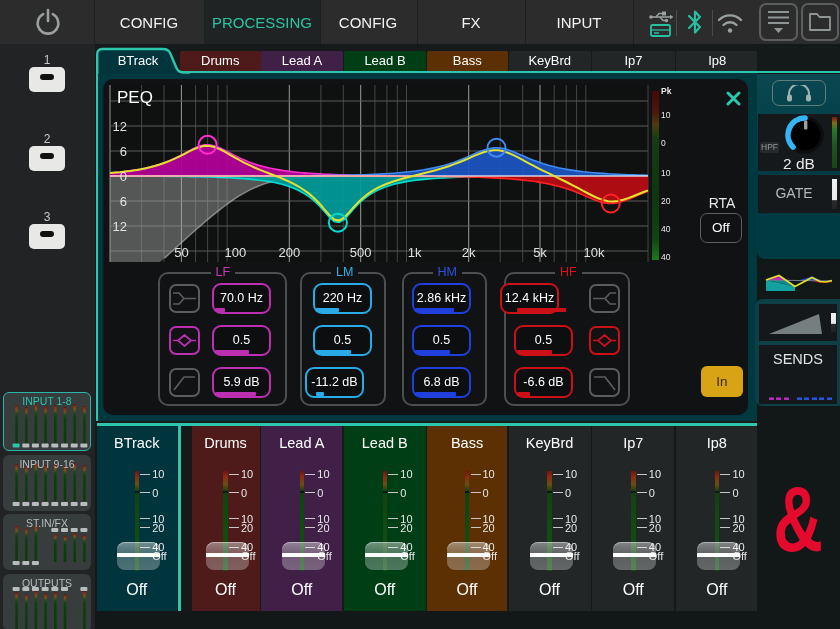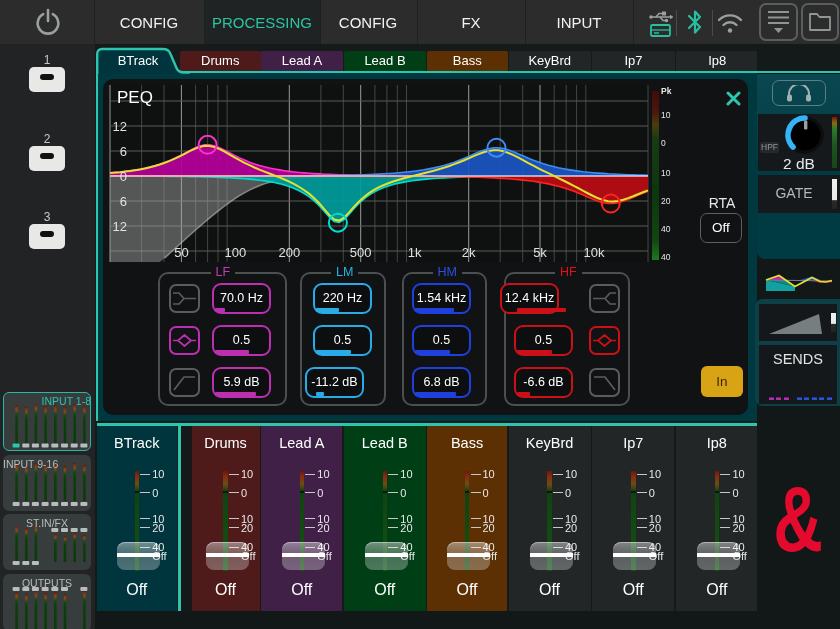--- a/index.html
+++ b/index.html
@@ -190,21 +190,21 @@
 <div class="vbox" style="left:212.0px;top:325.0px;border-color:#bb2fb0">0.5</div>
 <div class="vbar" style="left:215.0px;top:350.0px;width:33.8px;background:#bb2fb0"></div>
 <div class="vbox" style="left:212.0px;top:367.0px;border-color:#bb2fb0">5.9 dB</div>
 <div class="vbar" style="left:215.0px;top:392.0px;width:41.2px;background:#bb2fb0"></div>
 <div class="vbox" style="left:313.0px;top:283.0px;border-color:#29abe8">220 Hz</div>
 <div class="vbar" style="left:316.0px;top:308.0px;width:22.5px;background:#29abe8"></div>
 <div class="vbox" style="left:313.0px;top:325.0px;border-color:#29abe8">0.5</div>
 <div class="vbar" style="left:316.0px;top:350.0px;width:34.8px;background:#29abe8"></div>
 <div class="vbox" style="left:305px;top:367.0px;border-color:#29abe8">-11.2 dB</div>
 <div class="vbar" style="left:316.0px;top:392.0px;width:8.3px;background:#29abe8"></div>
-<div class="vbox" style="left:412.0px;top:283.0px;border-color:#2040dd">1.54 kHz</div>
+<div class="vbox" style="left:412.0px;top:283.0px;border-color:#2040dd">2.86 kHz</div>
 <div class="vbar" style="left:415.0px;top:308.0px;width:39.2px;background:#2040dd"></div>
 <div class="vbox" style="left:412.0px;top:325.0px;border-color:#2040dd">0.5</div>
 <div class="vbar" style="left:415.0px;top:350.0px;width:34.8px;background:#2040dd"></div>
 <div class="vbox" style="left:412.0px;top:367.0px;border-color:#2040dd">6.8 dB</div>
 <div class="vbar" style="left:415.0px;top:392.0px;width:40.7px;background:#2040dd"></div>
 <div class="vbox" style="left:500px;top:283.0px;border-color:#cc1018">12.4 kHz</div>
 <div class="vbar" style="left:517.0px;top:308.0px;width:49.0px;background:#cc1018"></div>
 <div class="vbox" style="left:514.0px;top:325.0px;border-color:#cc1018">0.5</div>
 <div class="vbar" style="left:517.0px;top:350.0px;width:34.8px;background:#cc1018"></div>
 <div class="vbox" style="left:514.0px;top:367.0px;border-color:#cc1018">-6.6 dB</div>
@@ -432,41 +432,41 @@
     <rect x="80.1" y="14.0" width="2.6" height="38.0" fill="url(#lg1)"></rect>
     <rect x="9.6" y="51.5" width="7" height="4" rx="1" fill="#2cc5ae"></rect>
     <rect x="19.3" y="51.5" width="7" height="4" rx="1" fill="#b8bcbc"></rect>
     <rect x="28.9" y="51.5" width="7" height="4" rx="1" fill="#b8bcbc"></rect>
     <rect x="38.6" y="51.5" width="7" height="4" rx="1" fill="#b8bcbc"></rect>
     <rect x="48.3" y="51.5" width="7" height="4" rx="1" fill="#b8bcbc"></rect>
     <rect x="58.0" y="51.5" width="7" height="4" rx="1" fill="#b8bcbc"></rect>
     <rect x="67.7" y="51.5" width="7" height="4" rx="1" fill="#b8bcbc"></rect>
     <rect x="77.4" y="51.5" width="7" height="4" rx="1" fill="#b8bcbc"></rect>
   </svg>
-<div class="abs" style="left:3px;top:395.0px;width:88px;text-align:right;color:#2cc5ae;font-size:10.5px">INPUT 1-8</div>
+<div class="abs" style="left:3px;top:395.0px;width:88px;text-align:center;color:#2cc5ae;font-size:10.5px">INPUT 1-8</div>
 <div class="abs" style="left:3px;top:455.0px;width:88px;height:56.0px;background:#373c3d;border-radius:6px;"></div>
 <svg class="abs" style="left:3px;top:455.0px" width="88" height="56" viewBox="0 0 88 56">
     <rect x="12.3" y="9.0" width="2.6" height="37.0" fill="url(#lg1)"></rect>
     <rect x="22.0" y="11.0" width="2.6" height="35.0" fill="url(#lg1)"></rect>
     <rect x="31.6" y="8.0" width="2.6" height="38.0" fill="url(#lg1)"></rect>
     <rect x="41.3" y="10.0" width="2.6" height="36.0" fill="url(#lg1)"></rect>
     <rect x="51.0" y="9.0" width="2.6" height="37.0" fill="url(#lg1)"></rect>
     <rect x="60.7" y="11.0" width="2.6" height="35.0" fill="url(#lg1)"></rect>
     <rect x="70.4" y="8.0" width="2.6" height="38.0" fill="url(#lg1)"></rect>
     <rect x="80.1" y="10.0" width="2.6" height="36.0" fill="url(#lg1)"></rect>
     <rect x="9.6" y="47.0" width="7" height="4" rx="1" fill="#b8bcbc"></rect>
     <rect x="19.3" y="47.0" width="7" height="4" rx="1" fill="#b8bcbc"></rect>
     <rect x="28.9" y="47.0" width="7" height="4" rx="1" fill="#b8bcbc"></rect>
     <rect x="38.6" y="47.0" width="7" height="4" rx="1" fill="#b8bcbc"></rect>
     <rect x="48.3" y="47.0" width="7" height="4" rx="1" fill="#b8bcbc"></rect>
     <rect x="58.0" y="47.0" width="7" height="4" rx="1" fill="#b8bcbc"></rect>
     <rect x="67.7" y="47.0" width="7" height="4" rx="1" fill="#b8bcbc"></rect>
     <rect x="77.4" y="47.0" width="7" height="4" rx="1" fill="#b8bcbc"></rect>
   </svg>
-<div class="abs" style="left:3px;top:458.0px;width:88px;color:#b8bcbc;font-size:10.5px">INPUT 9-16</div>
+<div class="abs" style="left:3px;top:458.0px;width:88px;text-align:center;color:#b8bcbc;font-size:10.5px">INPUT 9-16</div>
 <div class="abs" style="left:3px;top:514.0px;width:88px;height:56.0px;background:#373c3d;border-radius:6px;"></div>
 <svg class="abs" style="left:3px;top:514.0px" width="88" height="56" viewBox="0 0 88 56">
     <rect x="12.3" y="12.0" width="2.6" height="35.0" fill="url(#lg1)"></rect>
     <rect x="22.0" y="14.0" width="2.6" height="33.0" fill="url(#lg1)"></rect>
     <rect x="31.6" y="11.0" width="2.6" height="36.0" fill="url(#lg1)"></rect>
     <rect x="51.0" y="20.0" width="2.6" height="28.0" fill="url(#lg1)"></rect>
     <rect x="60.7" y="22.0" width="2.6" height="26.0" fill="url(#lg1)"></rect>
     <rect x="70.4" y="19.0" width="2.6" height="29.0" fill="url(#lg1)"></rect>
     <rect x="80.1" y="21.0" width="2.6" height="27.0" fill="url(#lg1)"></rect>
     <rect x="9.6" y="47.0" width="7" height="4" rx="1" fill="#b8bcbc"></rect>

